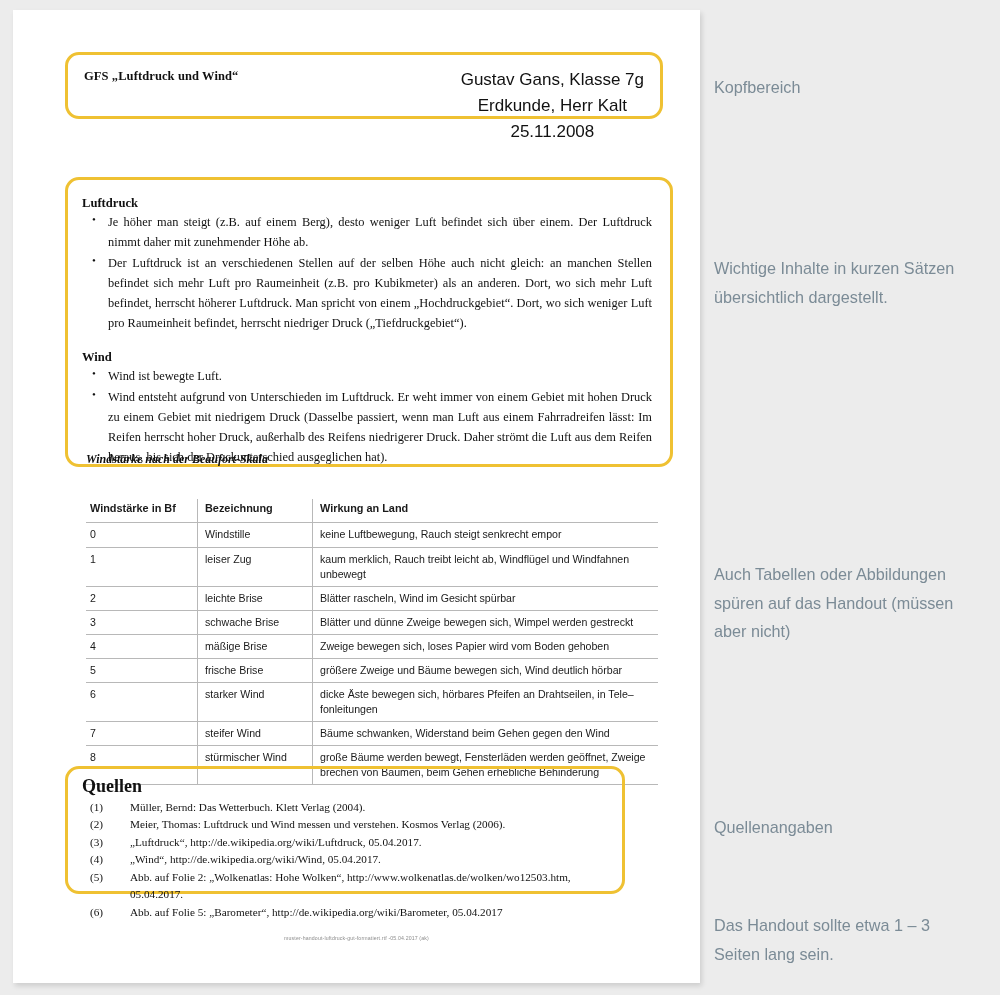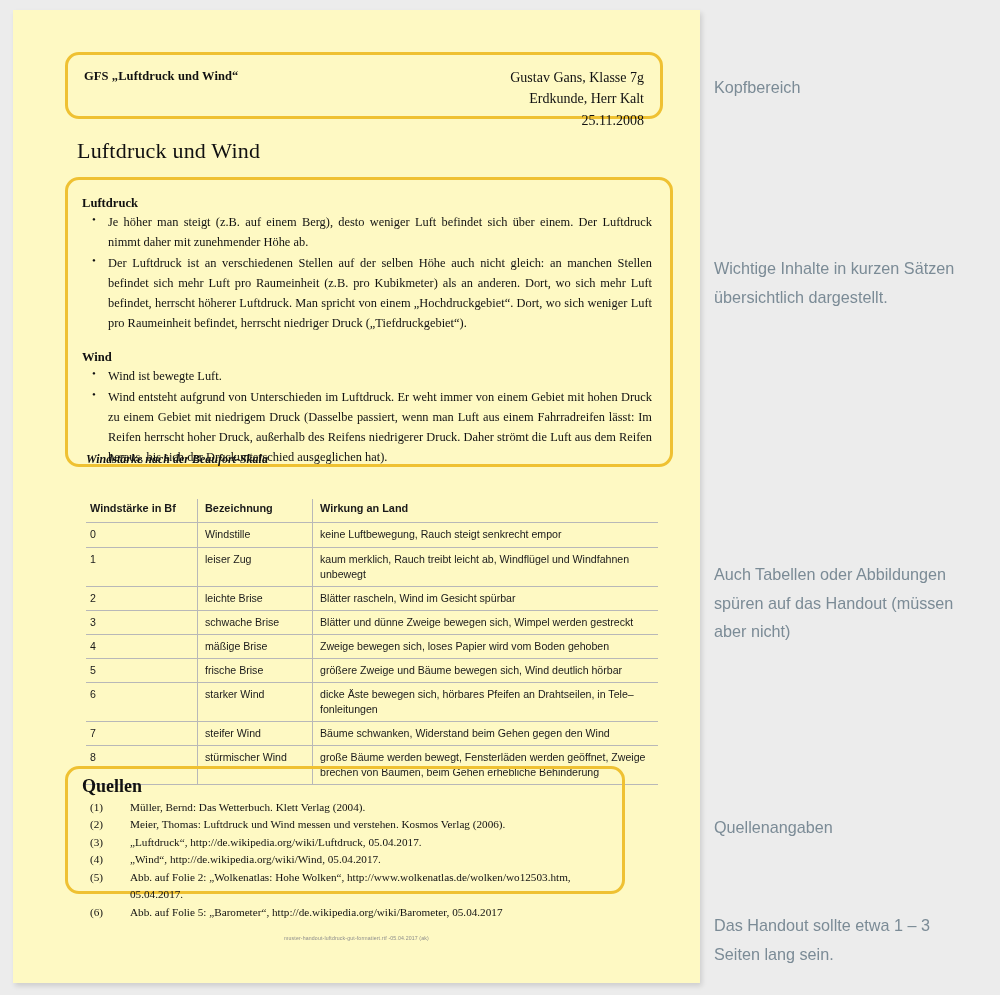--- a/index.html
+++ b/index.html
@@ -16,21 +16,21 @@
     position: relative;
   }
 
   
   #page-sheet {
     position: absolute;
     left: 13px;
     top: 10px;
     width: 687px;
     height: 973px;
-    background: #fef9c3;
+    background: #ffffff;
     box-shadow: 2px 3px 5px rgba(0,0,0,0.13);
     overflow: hidden;
   }
 
   
   .hl-box {
     border: 3px solid #efc132;
     border-radius: 14px;
     box-sizing: border-box;
     position: absolute;
@@ -51,24 +51,24 @@
   }
   #hdr-left {
     font-family: "Liberation Serif", serif;
     font-size: 12.5px;
     font-weight: bold;
     color: #111;
     letter-spacing: 0.1px;
     padding-top: 4px;
   }
   #hdr-right {
-    font-family: Liberation Serif, serif;
-    font-size: 14px;
-    color: #111;
-    text-align: right;
+    font-family: Liberation Sans, sans-serif;
+    font-size: 17px;
+    color: #111;
+    text-align: center;
     line-height: 1.52;
     padding-top: 2px;
   }
 
   
   #doc-title {
     position: absolute;
     left: 64px;
     top: 128px;
     font-family: "Liberation Serif", serif;
@@ -242,21 +242,20 @@
     <div class="hdr-row">
       <div id="hdr-left">GFS „Luftdruck und Wind“</div>
       <div id="hdr-right">
         <div>Gustav Gans, Klasse 7g</div>
         <div>Erdkunde, Herr Kalt</div>
         <div>25.11.2008</div>
       </div>
     </div>
   </div>
 
-  <div id="doc-title">Luftdruck und Wind</div>
 
   <div id="content-box" class="hl-box">
 
     <div>
       <div class="sec-head">Luftdruck</div>
       <ul class="bullets">
         <li>Je höher man steigt (z.B. auf einem Berg), desto weniger Luft befindet sich über einem. Der Luftdruck nimmt daher mit zunehmender Höhe ab.</li>
         <li>Der Luftdruck ist an verschiedenen Stellen auf der selben Höhe auch nicht gleich: an manchen Stellen befindet sich mehr Luft pro Raumeinheit (z.B. pro Kubikmeter) als an anderen. Dort, wo sich mehr Luft befindet, herrscht höherer Luftdruck. Man spricht von einem „Hochdruckgebiet“. Dort, wo sich weniger Luft pro Raumeinheit befindet, herrscht niedriger Druck („Tiefdruckgebiet“).</li>
       </ul>
     </div>

